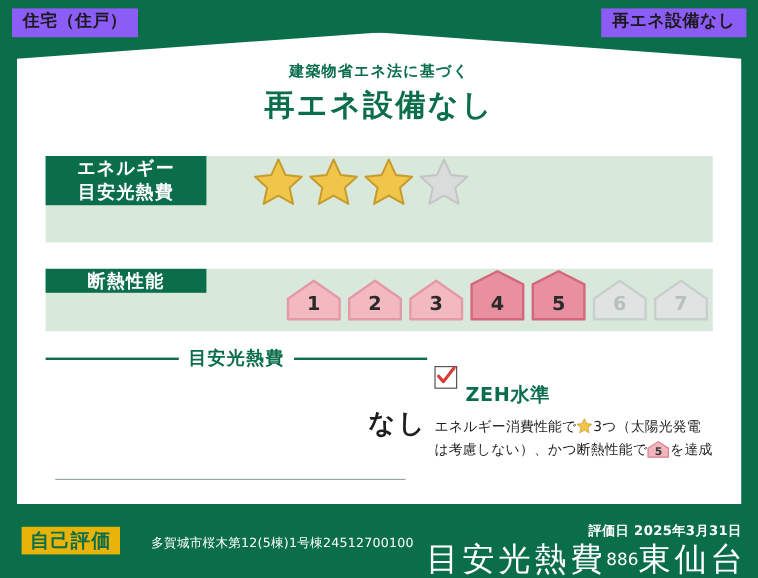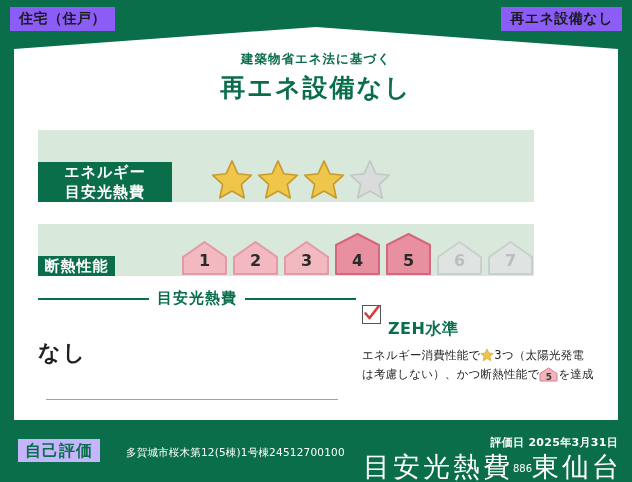--- a/index.html
+++ b/index.html
@@ -26,21 +26,21 @@
     background:#ffffff;
     clip-path:polygon(0% 22px, 50% 0%, 100% 22px, 100% 100%, 0% 100%);
   }
   .card-inner{position:absolute;inset:0;}
 
   .title-wrap{position:absolute;left:0;right:0;top:24px;text-align:center;}
   .title-sub{font-size:12.5px;font-weight:bold;color:#0a6e4a;letter-spacing:1px;}
   .title-main{font-size:25px;font-weight:bold;color:#0a6e4a;letter-spacing:2px;margin-top:3px;}
 
   
-  .row{position:absolute;left:24px;width:496px;display:flex;align-items:flex-end;}
+  .row{position:absolute;left:24px;width:556px;display:flex;align-items:flex-start;}
   .row-energy{top:103px;height:72px;}
   .row-insul{top:197px;height:52px;gap:38px;}
   .row-bg{position:absolute;left:0;top:0;right:0;bottom:0;background:#d8e8db;}
   .row-key{
     position:relative;z-index:2;width:134px;background:#0a6e4a;color:#fff;
     display:flex;flex-direction:column;align-items:center;justify-content:center;
     font-size:15px;font-weight:bold;letter-spacing:1px;line-height:1.35;
   }
   .row-val{position:relative;z-index:2;flex:1;display:flex;align-items:center;}
 
@@ -59,21 +59,21 @@
   .house.off .num{color:#b9bfbd;}
   .house.h-s{height:36px;}
   .house.h-t{height:44px;}
 
   
   .lower{position:absolute;left:24px;top:262px;right:24px;height:118px;display:flex;}
   .lower-left{width:318px;position:relative;}
   .cost-head{display:flex;align-items:center;gap:8px;justify-content:flex-end;}
   .cost-head .ln{flex:1;height:2px;background:#0a6e4a;}
   .cost-head .tx{font-size:15px;font-weight:bold;color:#0a6e4a;letter-spacing:1px;white-space:nowrap;}
-  .cost-val{margin-top:30px;text-align:left;font-size:22px;font-weight:bold;color:#1f1f1f;letter-spacing:2px;}
+  .cost-val{margin-top:30px;text-align:right;font-size:22px;font-weight:bold;color:#1f1f1f;letter-spacing:2px;}
   .cost-rule{position:absolute;left:8px;right:18px;top:110px;height:1px;background:#9aa6a1;}
 
   .lower-right{flex:1;padding-left:6px;}
   .zeh-head{display:flex;align-items:center;gap:7px;}
   .zeh-box{
     width:17px;height:17px;border:1.5px solid #555;background:#fff;
     position:relative;flex:0 0 auto;
   }
   .zeh-box svg{position:absolute;left:-1px;top:-3px;width:20px;height:20px;}
   .zeh-title{font-size:16px;font-weight:bold;color:#0a6e4a;letter-spacing:.5px;margin-top:30px;}
@@ -82,37 +82,37 @@
   .inline-house{display:inline-block;vertical-align:-4px;width:19px;height:15px;position:relative;}
   .inline-house svg{position:absolute;inset:0;width:19px;height:15px;}
   .inline-house span{
     position:absolute;left:0;right:0;bottom:0px;text-align:center;
     font-size:9px;font-weight:bold;color:#3a3a3a;line-height:1;
   }
 
   
   .footer{position:absolute;left:0;right:0;bottom:0;height:62px;}
   .self-badge{
-    position:absolute;left:18px;bottom:20px;background:#c4b5fd;color:#0a6e4a;
+    position:absolute;left:18px;bottom:20px;background:#eab308;color:#0a6e4a;
     font-size:16px;font-weight:bold;padding:2px 7px;letter-spacing:1px;line-height:1.2;
   }
   .prop-id{
     position:absolute;left:98px;bottom:22px;color:#ffffff;font-size:10.5px;
     letter-spacing:.2px;white-space:nowrap;margin-left:28px;
   }
   .eval-date{
     position:absolute;right:14px;bottom:32px;color:#ffffff;font-size:11px;
     font-weight:bold;white-space:nowrap;letter-spacing:.3px;
   }
   .watermark{
     position:absolute;right:10px;bottom:2px;color:#ffffff;
     font-size:27px;letter-spacing:3px;white-space:nowrap;line-height:1;
     font-family:"DejaVu Sans","Liberation Sans",sans-serif;
   }
-  .wm-small{font-size:10px;letter-spacing:0;vertical-align:4px;}
+  .wm-small{font-size:14px;letter-spacing:0;vertical-align:4px;}
 </style>
 </head>
 <body>
 
 <div class="label-root">
 
   <div class="corner-tag left">住宅（住戸）</div>
   <div class="corner-tag right">再エネ設備なし</div>
 
   <div class="card">

